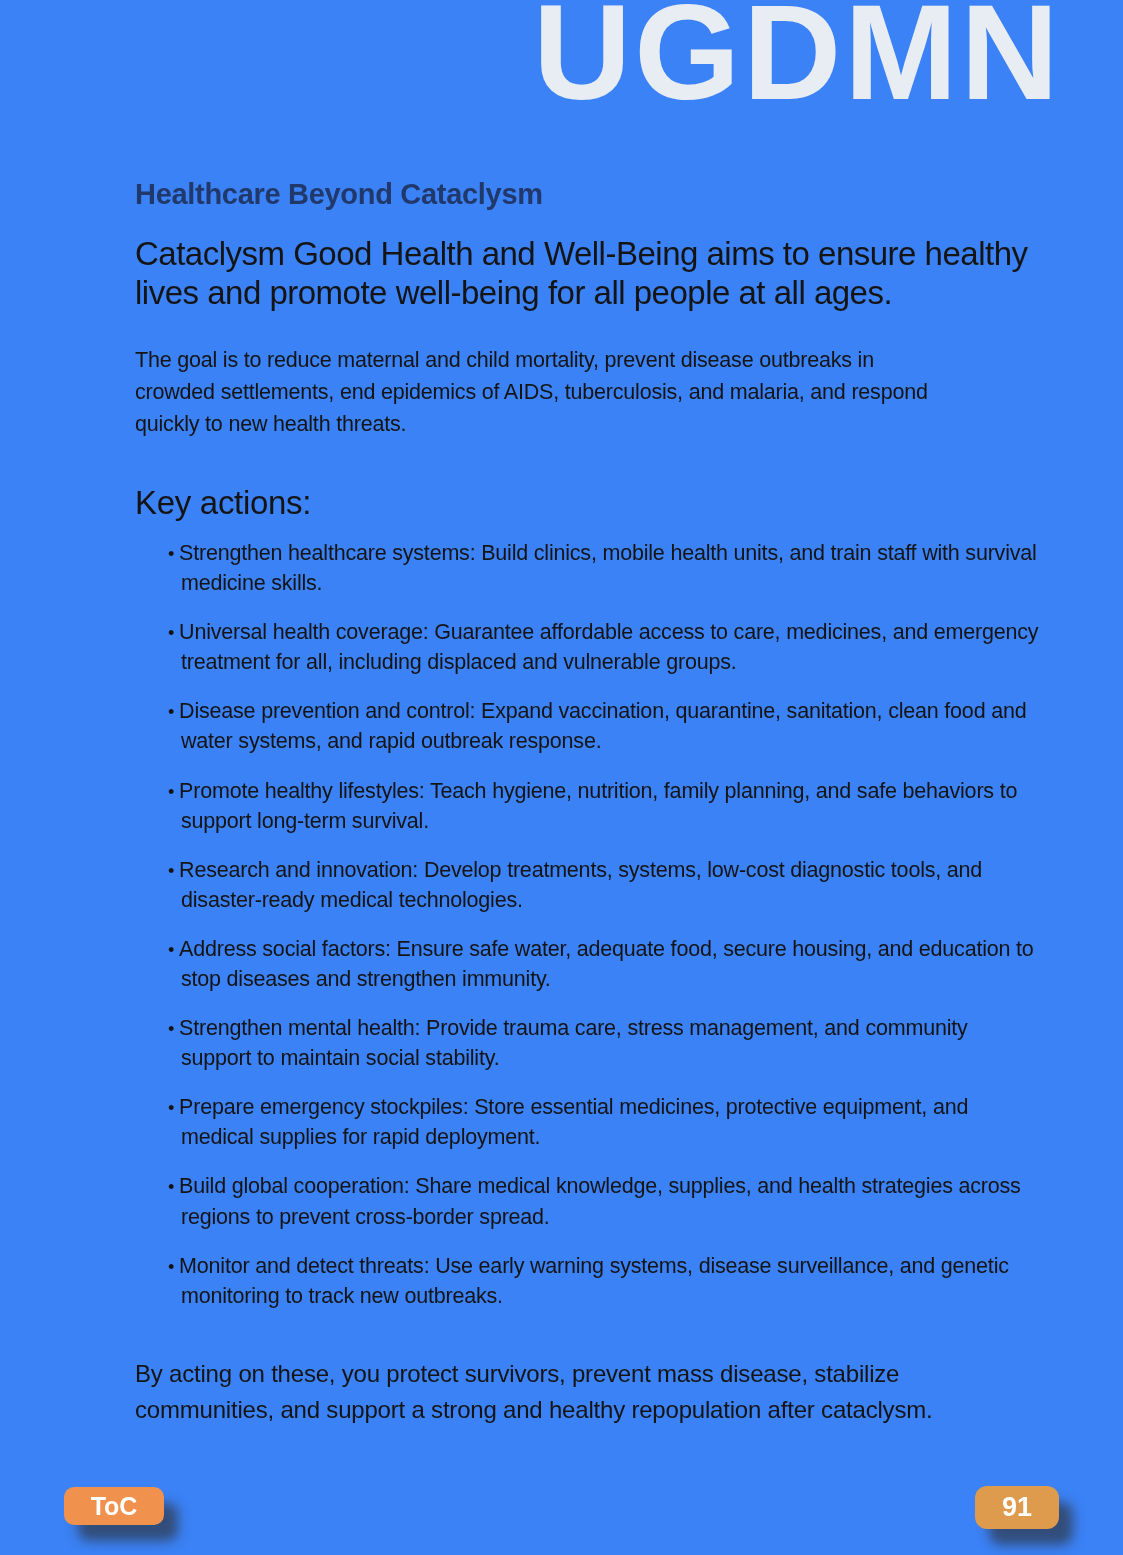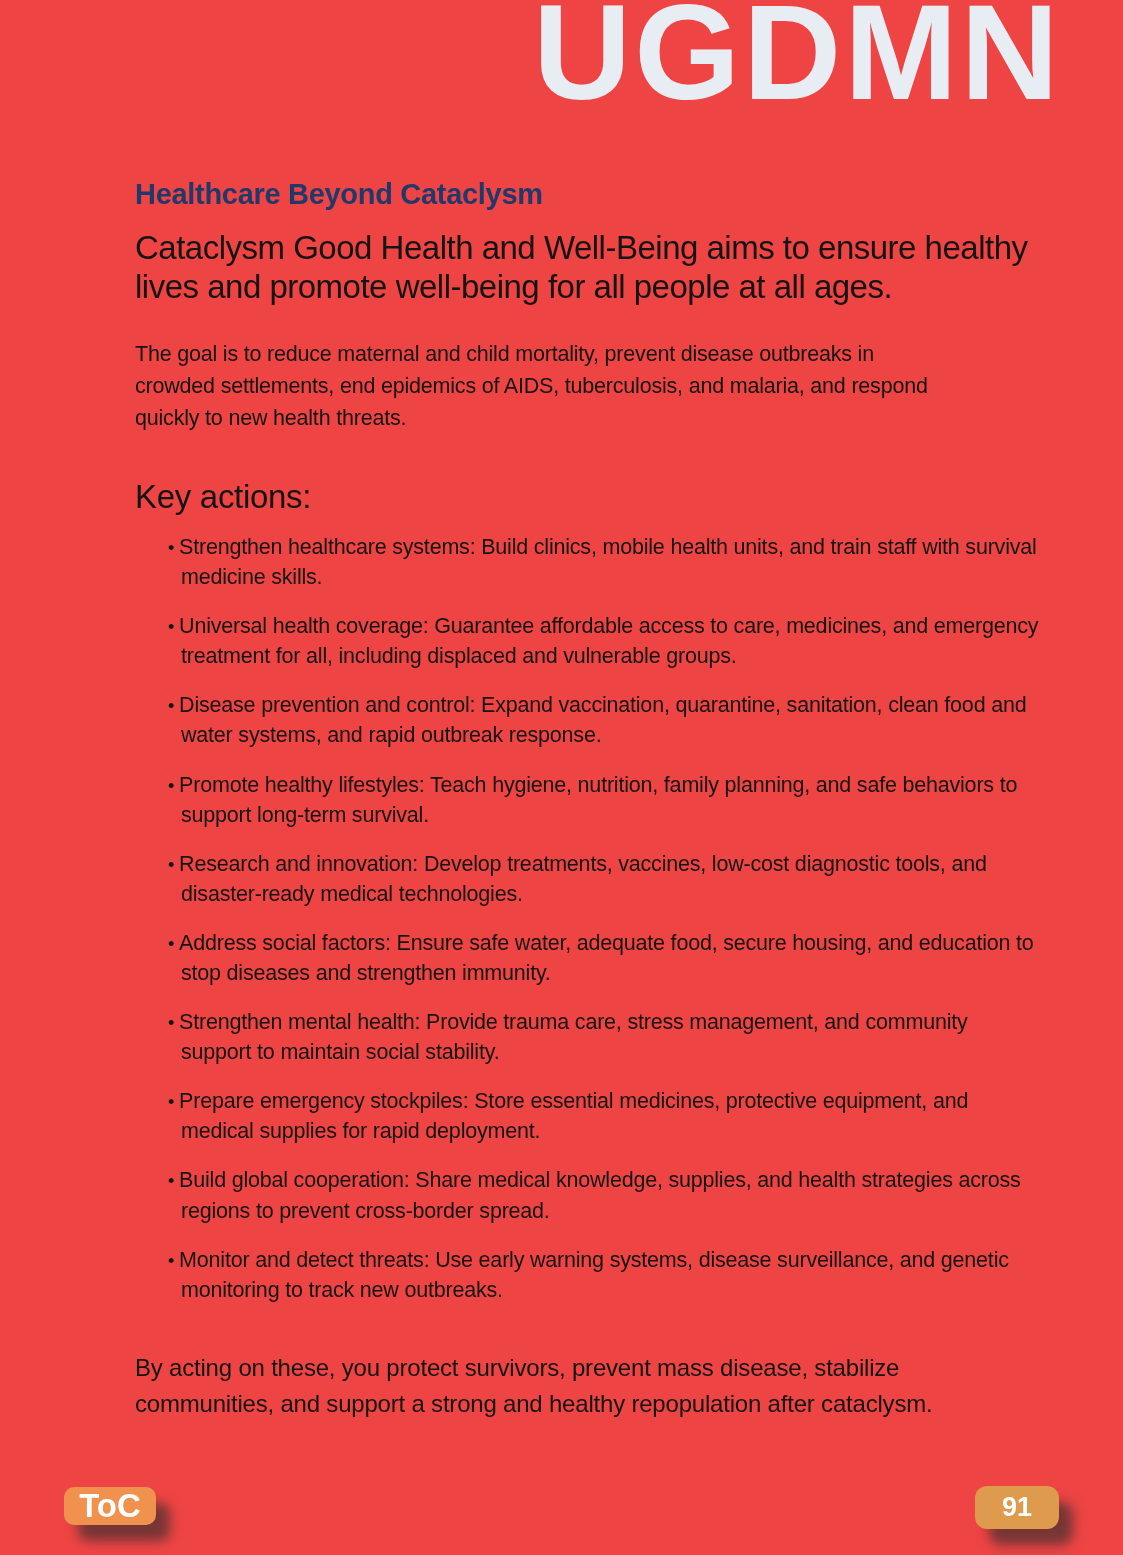--- a/index.html
+++ b/index.html
@@ -6,21 +6,21 @@
   html, body { width: 1123px; height: 1555px; }
   body {
     font-family: "Liberation Sans", "DejaVu Sans", sans-serif;
     background: #ffffff;
     color: #141414;
   }
   .page {
     position: relative;
     width: 1123px;
     height: 1555px;
-    background: #ef4444;
+    background: #3b82f6;
     overflow: hidden;
   }
   .watermark {
     position: absolute;
     top: -26px;
     left: 533px;
     font-size: 136px;
     font-weight: 800;
     letter-spacing: 3px;
     color: #e8edf3;
@@ -33,21 +33,21 @@
     top: 178px;
     width: 905px;
   }
   .doc-heading {
     color: #21386b;
     font-size: 29px;
     font-weight: 700;
     letter-spacing: -0.3px;
   }
   .doc-subheading {
-    margin-top: 18px;
+    margin-top: 24px;
     font-size: 33px;
     line-height: 1.18;
     font-weight: 400;
     letter-spacing: -0.5px;
     max-width: 905px;
   }
   .doc-intro {
     margin-top: 31px;
     font-size: 21.5px;
     line-height: 1.49;
@@ -90,24 +90,24 @@
     display: flex;
     align-items: center;
     justify-content: center;
     color: #ffffff;
     font-weight: 700;
     box-shadow: 14px 16px 12px rgba(45, 45, 45, 0.62);
   }
   .toc-btn {
     left: 64px;
     top: 1487px;
-    width: 92px;
+    width: 100px;
     height: 38px;
     background: #f0914e;
-    font-size: 33px;
+    font-size: 25px;
     border-radius: 10px;
     cursor: pointer;
   }
   .page-btn {
     left: 975px;
     top: 1486px;
     width: 84px;
     height: 43px;
     background: #de9b4d;
     font-size: 27px;
@@ -129,21 +129,21 @@
 
     <p class="doc-intro">The goal is to reduce maternal and child mortality, prevent disease outbreaks in crowded settlements, end epidemics of AIDS, tuberculosis, and malaria, and respond quickly to new health threats.</p>
 
     <h2 class="key-heading">Key actions:</h2>
 
     <ul class="key-list">
         <li>Strengthen healthcare systems: Build clinics, mobile health units, and train staff with survival medicine skills.</li>
         <li>Universal health coverage: Guarantee affordable access to care, medicines, and emergency treatment for all, including displaced and vulnerable groups.</li>
         <li>Disease prevention and control: Expand vaccination, quarantine, sanitation, clean food and water systems, and rapid outbreak response.</li>
         <li>Promote healthy lifestyles: Teach hygiene, nutrition, family planning, and safe behaviors to support long-term survival.</li>
-        <li>Research and innovation: Develop treatments, vaccines, low-cost diagnostic tools, and disaster-ready medical technologies.</li>
+        <li>Research and innovation: Develop treatments, systems, low-cost diagnostic tools, and disaster-ready medical technologies.</li>
         <li>Address social factors: Ensure safe water, adequate food, secure housing, and education to stop diseases and strengthen immunity.</li>
         <li>Strengthen mental health: Provide trauma care, stress management, and community support to maintain social stability.</li>
         <li>Prepare emergency stockpiles: Store essential medicines, protective equipment, and medical supplies for rapid deployment.</li>
         <li>Build global cooperation: Share medical knowledge, supplies, and health strategies across regions to prevent cross-border spread.</li>
         <li>Monitor and detect threats: Use early warning systems, disease surveillance, and genetic monitoring to track new outbreaks.</li>
       </ul>
 
     <p class="closing">By acting on these, you protect survivors, prevent mass disease, stabilize communities, and support a strong and healthy repopulation after cataclysm.</p>
 
   </div>

